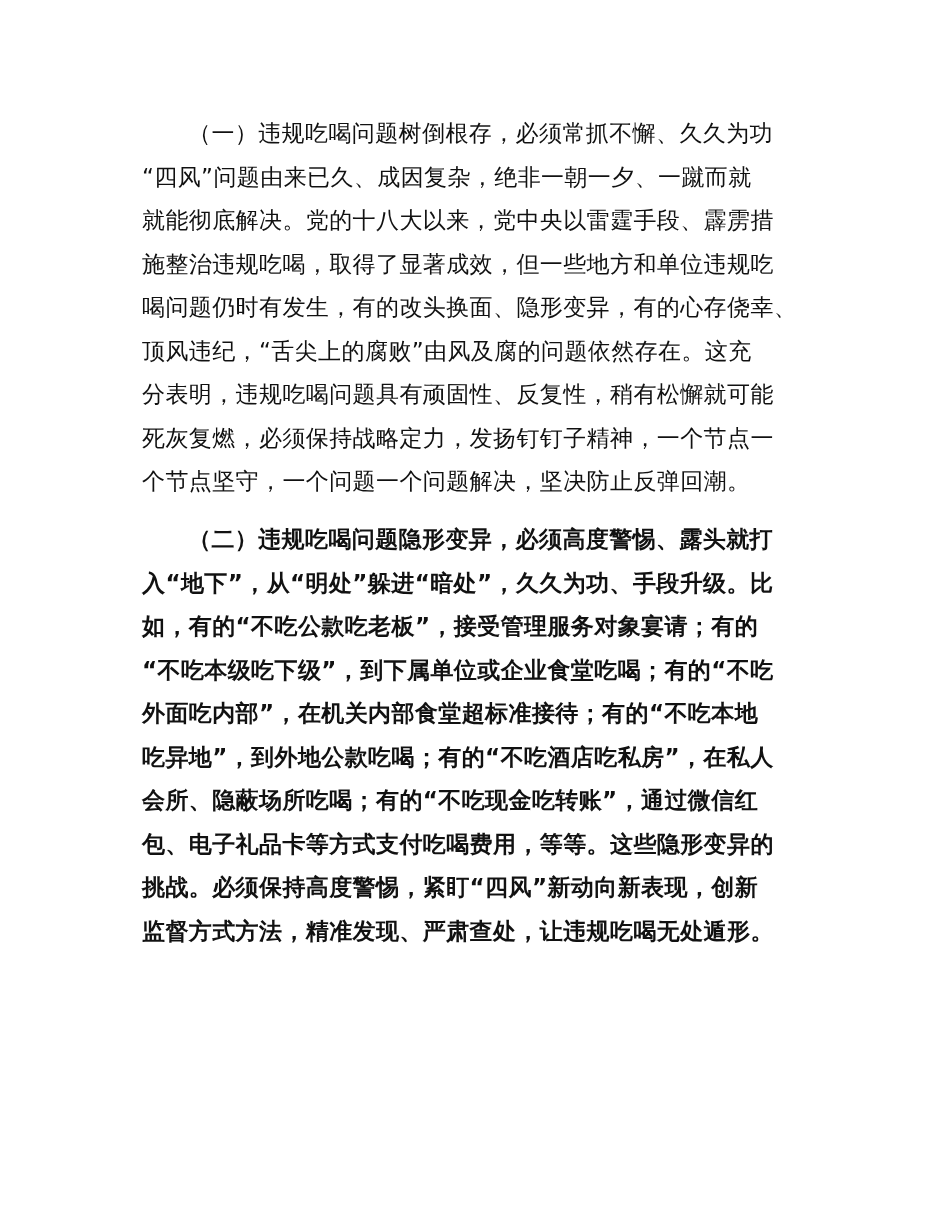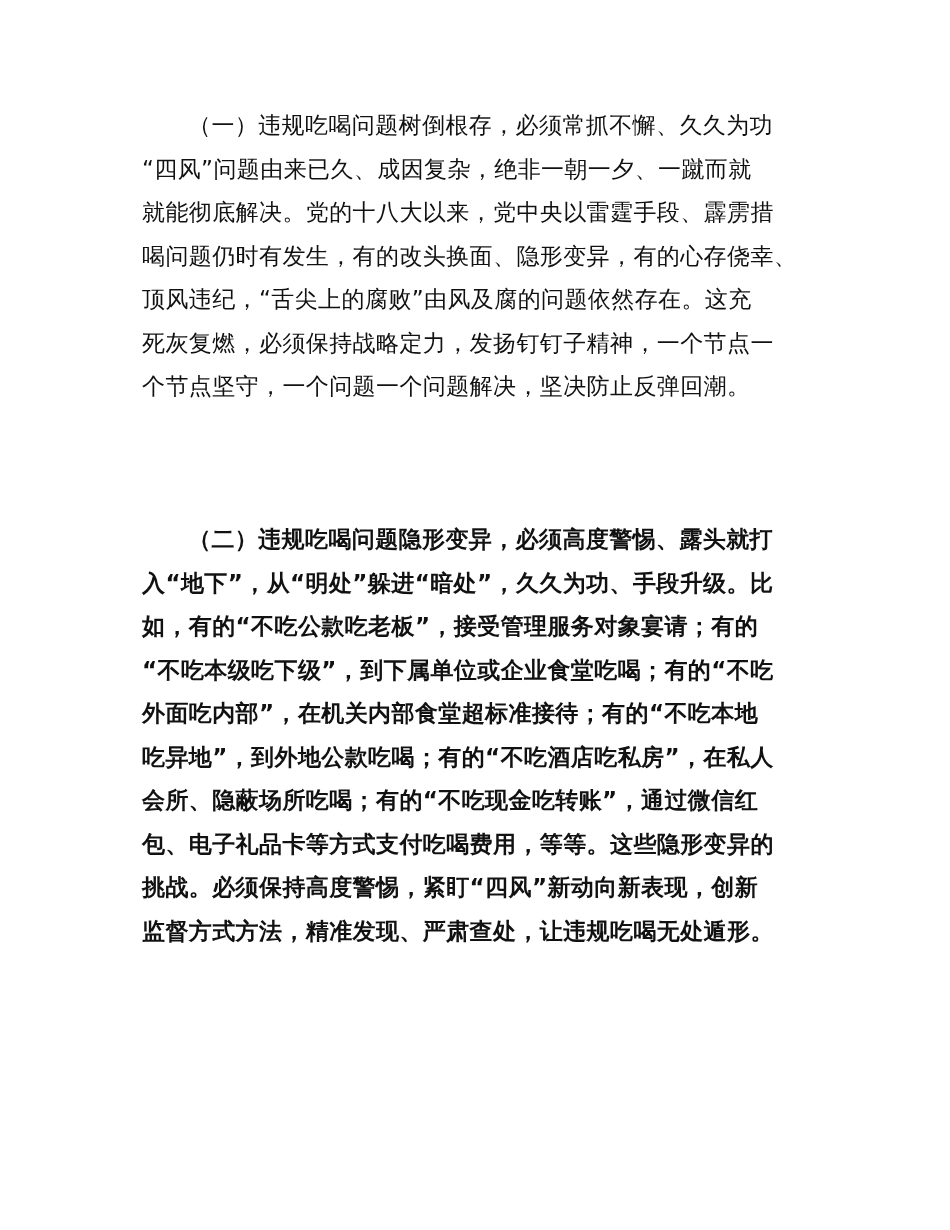--- a/index.html
+++ b/index.html
@@ -31,34 +31,36 @@
     .line {
       height: 43.5px;
       line-height: 43.5px;
       font-size: 23px;
       white-space: nowrap;
       letter-spacing: 0.4px;
     }
     .line.indent {
       padding-left: 46px;
     }
-    #para-1 { top: 104px; }
+    #para-1 { top: 112px; }
     #para-2 { top: 518px; font-weight: bold; }
   </style>
 </head>
 <body>
 
 <div class="page">
 
   <div class="paragraph" id="para-1">
     <div class="line indent">（一）违规吃喝问题树倒根存，必须常抓不懈、久久为功</div>
     <div class="line">“四风”问题由来已久、成因复杂，绝非一朝一夕、一蹴而就</div>
     <div class="line">就能彻底解决。党的十八大以来，党中央以雷霆手段、霹雳措</div>
+    <div class="line">施整治违规吃喝，取得了显著成效，但一些地方和单位违规吃</div>
     <div class="line">喝问题仍时有发生，有的改头换面、隐形变异，有的心存侥幸、</div>
     <div class="line">顶风违纪，“舌尖上的腐败”由风及腐的问题依然存在。这充</div>
+    <div class="line">分表明，违规吃喝问题具有顽固性、反复性，稍有松懈就可能</div>
     <div class="line">死灰复燃，必须保持战略定力，发扬钉钉子精神，一个节点一</div>
     <div class="line">个节点坚守，一个问题一个问题解决，坚决防止反弹回潮。</div>
   </div>
 
   <div class="paragraph" id="para-2">
     <div class="line indent">（二）违规吃喝问题隐形变异，必须高度警惕、露头就打</div>
     <div class="line">入“地下”，从“明处”躲进“暗处”，久久为功、手段升级。比</div>
     <div class="line">如，有的“不吃公款吃老板”，接受管理服务对象宴请；有的</div>
     <div class="line">“不吃本级吃下级”，到下属单位或企业食堂吃喝；有的“不吃</div>
     <div class="line">外面吃内部”，在机关内部食堂超标准接待；有的“不吃本地</div>

